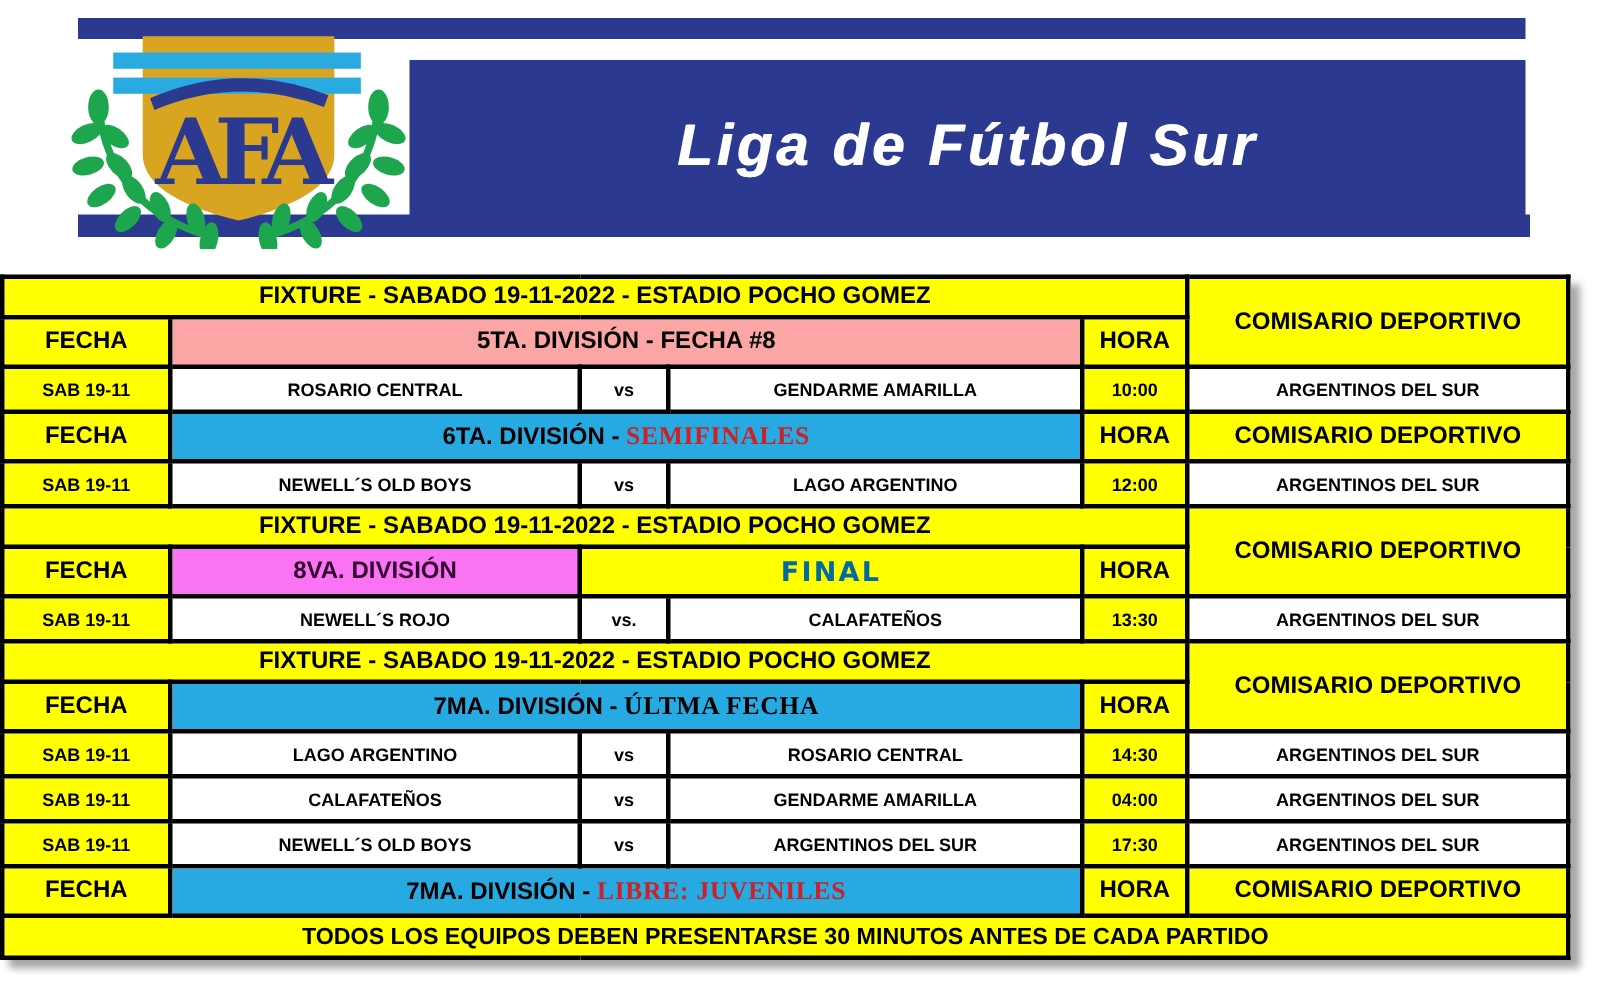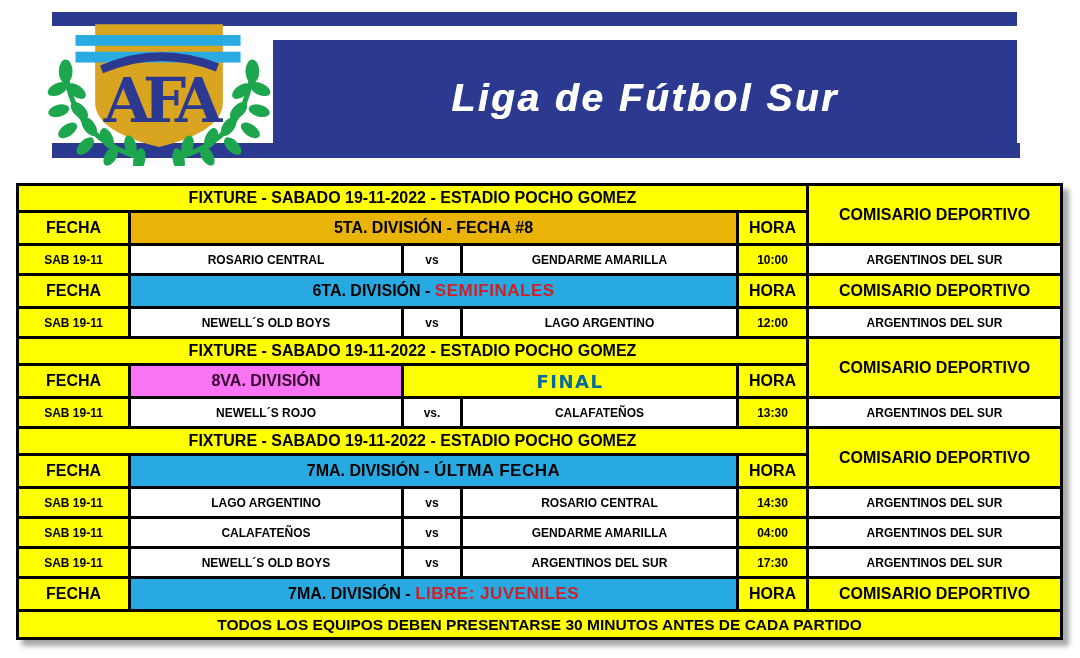--- a/index.html
+++ b/index.html
@@ -16,48 +16,48 @@
   .banner {
     position:absolute; left:273px; top:40px; width:744px; height:116px; background:#2B3990;
     display:flex; flex-direction:column; justify-content:center; align-items:center;
     color:#fff; font-weight:bold; font-style:italic; font-size:39px; line-height:1.08;
     letter-spacing:2.5px; text-align:center; text-shadow:0.6px 0 0 #fff;
   }
   .logo { position:absolute; left:46px; top:20px; width:226px; height:146px; }
 
   
   table.fixture {
-    position:absolute; left:16px; top:183px; width:1044px;
+    position:absolute; left:0; top:183px; width:1044px;
     border-collapse:collapse; table-layout:fixed;
     box-shadow:6px 6px 5px rgba(0,0,0,0.35);
     border:3px solid #000;
   }
   table.fixture td {
     border:3px solid #000; padding:0 2px; font-weight:bold; text-align:center;
     vertical-align:middle; white-space:nowrap; overflow:hidden;
   }
   tr.r-fixture td { height:27px; font-size:16px; }
   tr.r-fecha  td { height:33px; font-size:16px; }
   tr.r-match  td { height:30px; font-size:12px; }
   tr.r-note   td { height:28px; font-size:15.5px; }
 
   .bg-yellow { background:#FFFF00; }
-  .bg-green  { background:#eab308; }
+  .bg-green  { background:#fca5a5; }
   .bg-cyan   { background:#27AAE1; }
   .bg-pink   { background:#F973F3; }
   .bg-white  { background:#FFFFFF; }
 
   .team      { text-align:left; padding-left:7px; }
   .vs        { font-size:15px;margin-top:12px; }
   .time      { font-size:15px; }
   .comisario { font-size:15px; }
   .argsur    { font-size:14.5px; }
   .hora      { font-size:17px; }
   .seg-red   { color:#CE2127; }
-  .heavy-seg { font-family:Liberation Sans, sans-serif; font-weight:900; letter-spacing:0.5px; font-size:17px; }
+  .heavy-seg { font-family:Liberation Serif, serif; font-weight:900; letter-spacing:0.5px; font-size:17px; }
   .final-lbl { color:#0369a1; font-family:"DejaVu Sans", sans-serif; font-weight:900; font-size:18px; letter-spacing:1.5px; }
   .pink-txt  { color:#33002E;margin-top:10px; }
 </style>
 </head>
 <body>
 
 <div class="bar-top"></div>
 <div class="bar-bottom"></div>
 
 <div class="banner">

